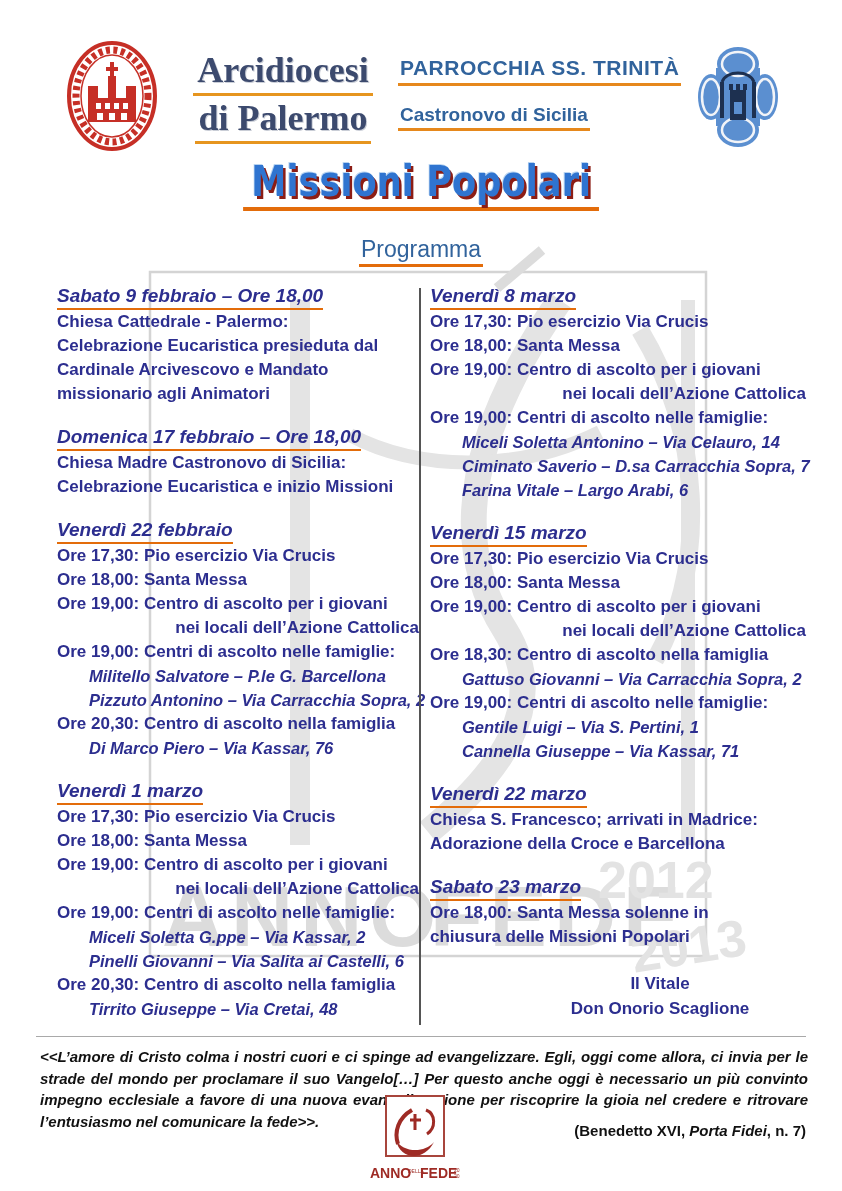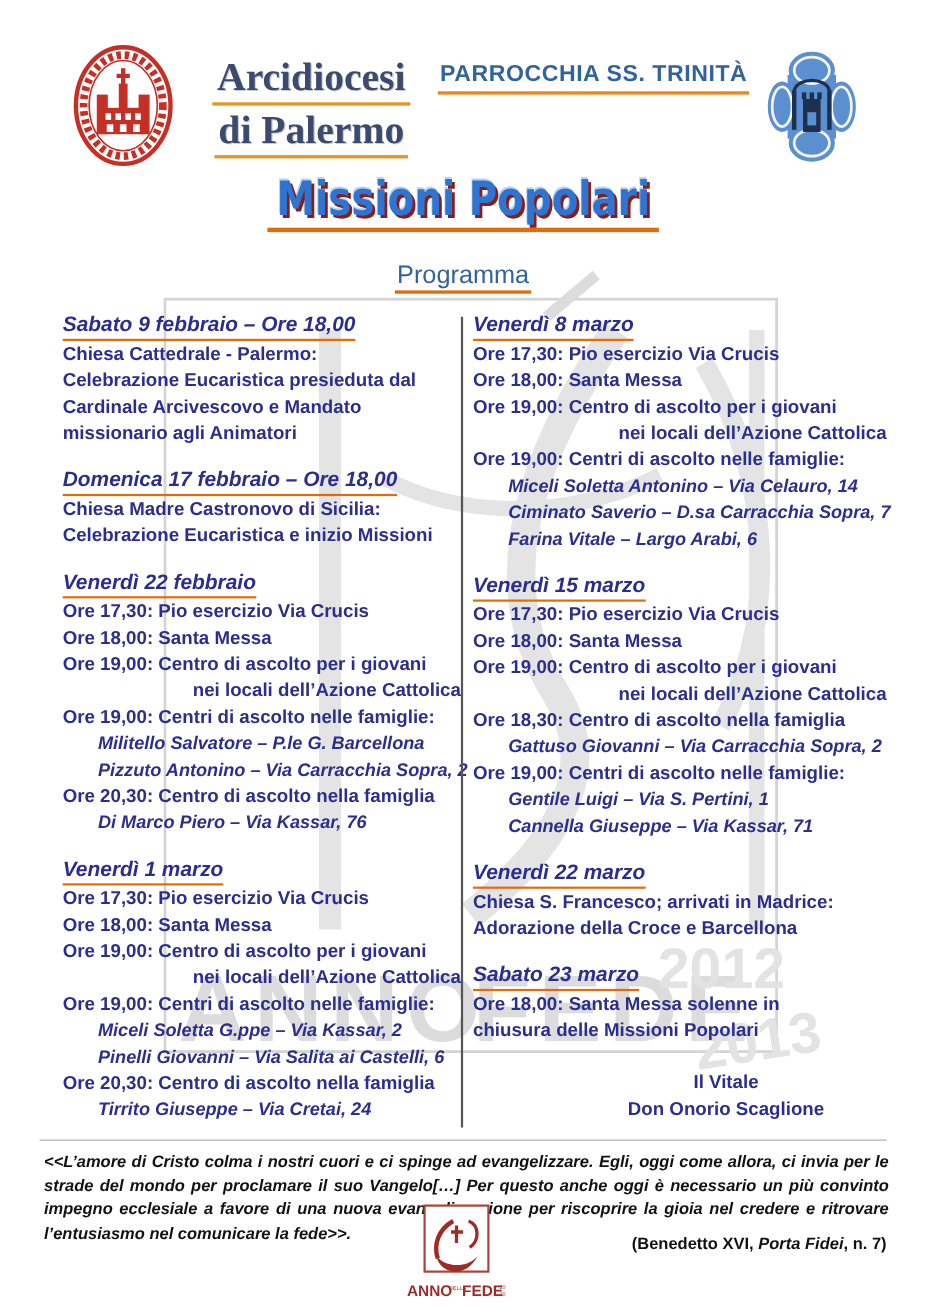--- a/index.html
+++ b/index.html
@@ -100,20 +100,21 @@
     </g>
   </svg>
 
   <div class="diocese">
     <div><span class="dline">Arcidiocesi</span></div>
     <div><span class="dline">di Palermo</span></div>
   </div>
 
   <div class="parish">
     <div><span class="pname">PARROCCHIA SS. TRINITÀ</span></div>
+    <div><span class="ptown">Castronovo di Sicilia</span></div>
   </div>
 
   <svg class="crest" width="84" height="112" viewBox="0 0 84 112">
     <g fill="#5b8fd0" stroke="none">
       <rect x="20" y="28" width="44" height="58"></rect>
       <ellipse cx="42" cy="24" rx="21" ry="17"></ellipse>
       <ellipse cx="42" cy="90" rx="21" ry="17"></ellipse>
       <ellipse cx="15" cy="57" rx="13" ry="23"></ellipse>
       <ellipse cx="69" cy="57" rx="13" ry="23"></ellipse>
     </g>
@@ -171,21 +172,21 @@
         <div class="block">
           <div class="bheading"><span>Venerdì 1 marzo</span></div>
           <div class="line time">Ore 17,30: Pio esercizio Via Crucis</div>
           <div class="line time">Ore 18,00: Santa Messa</div>
           <div class="line time">Ore 19,00: Centro di ascolto per i giovani</div>
           <div class="line cont">nei locali dell’Azione Cattolica</div>
           <div class="line time">Ore 19,00: Centri di ascolto nelle famiglie:</div>
           <div class="line name">Miceli Soletta G.ppe – Via Kassar, 2</div>
           <div class="line name">Pinelli Giovanni – Via Salita ai Castelli, 6</div>
           <div class="line time">Ore 20,30: Centro di ascolto nella famiglia</div>
-          <div class="line name">Tirrito Giuseppe – Via Cretai, 24</div>
+          <div class="line name">Tirrito Giuseppe – Via Cretai, 48</div>
         </div>
       </div>
     <div class="col right" id="col-right">
         <div class="block">
           <div class="bheading"><span>Venerdì 8 marzo</span></div>
           <div class="line time">Ore 17,30: Pio esercizio Via Crucis</div>
           <div class="line time">Ore 18,00: Santa Messa</div>
           <div class="line time">Ore 19,00: Centro di ascolto per i giovani</div>
           <div class="line cont">nei locali dell’Azione Cattolica</div>
           <div class="line time">Ore 19,00: Centri di ascolto nelle famiglie:</div>

